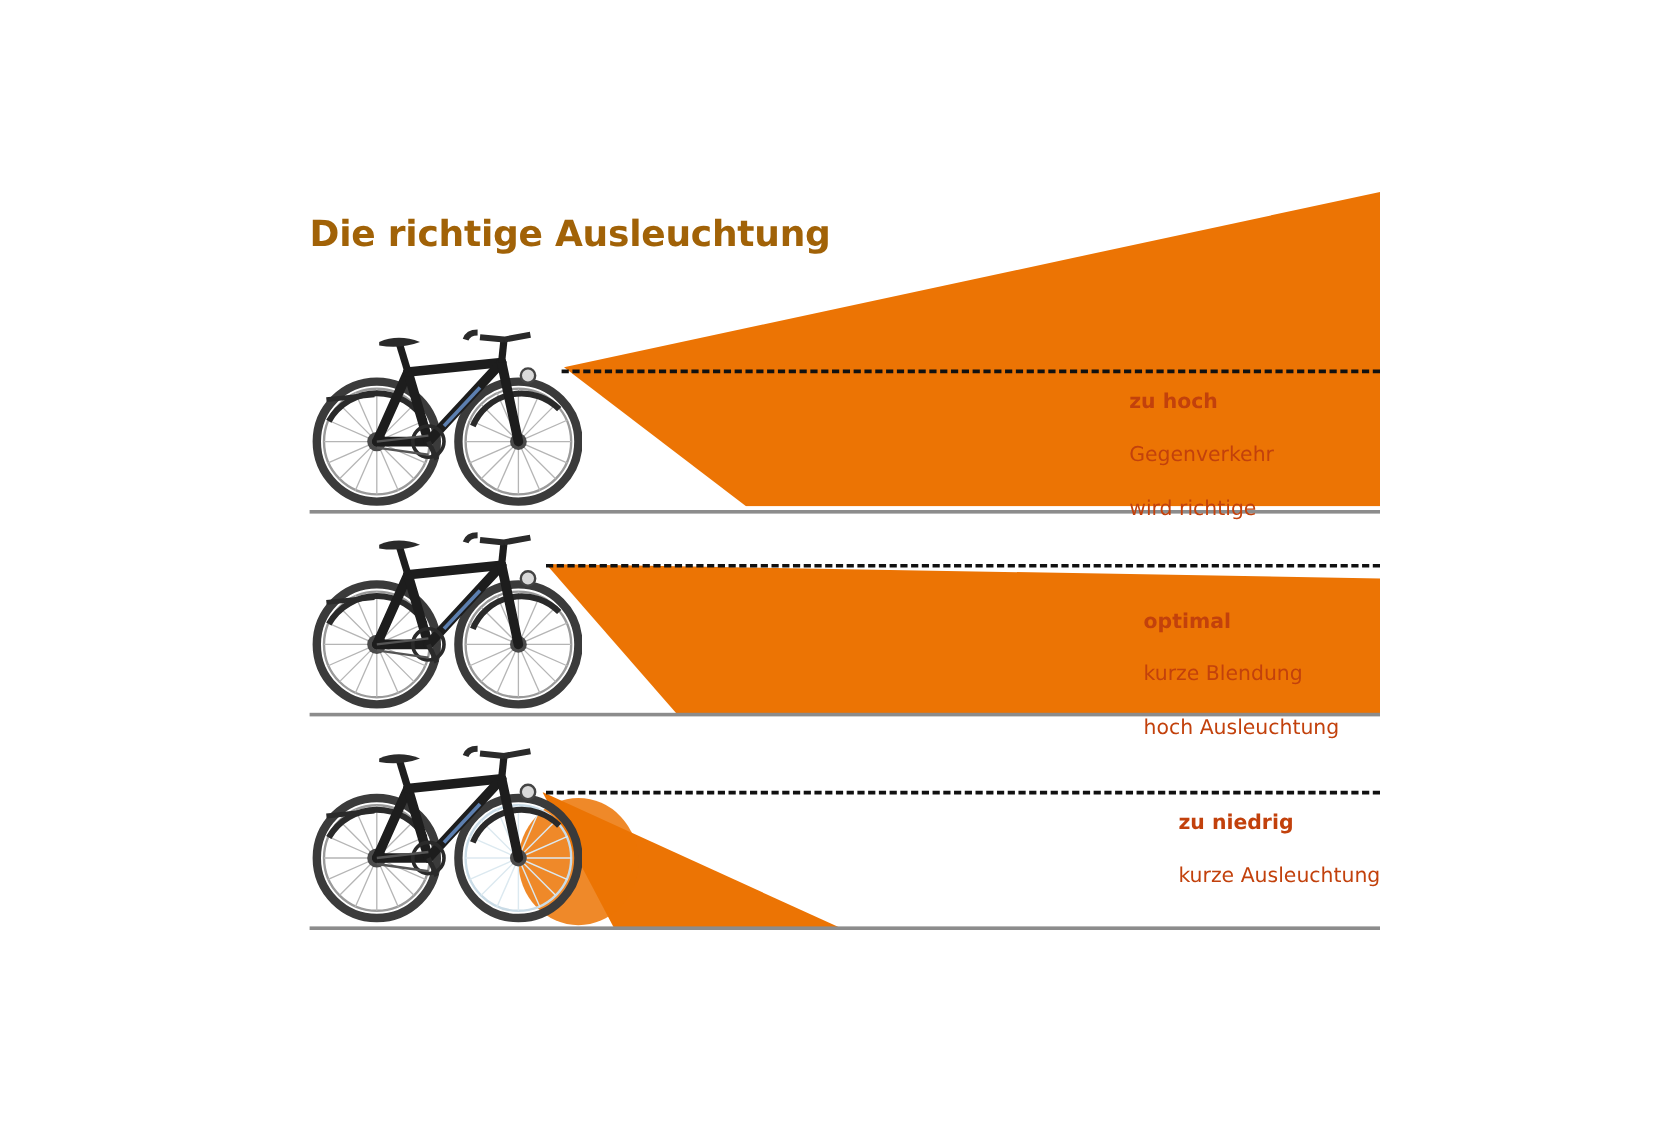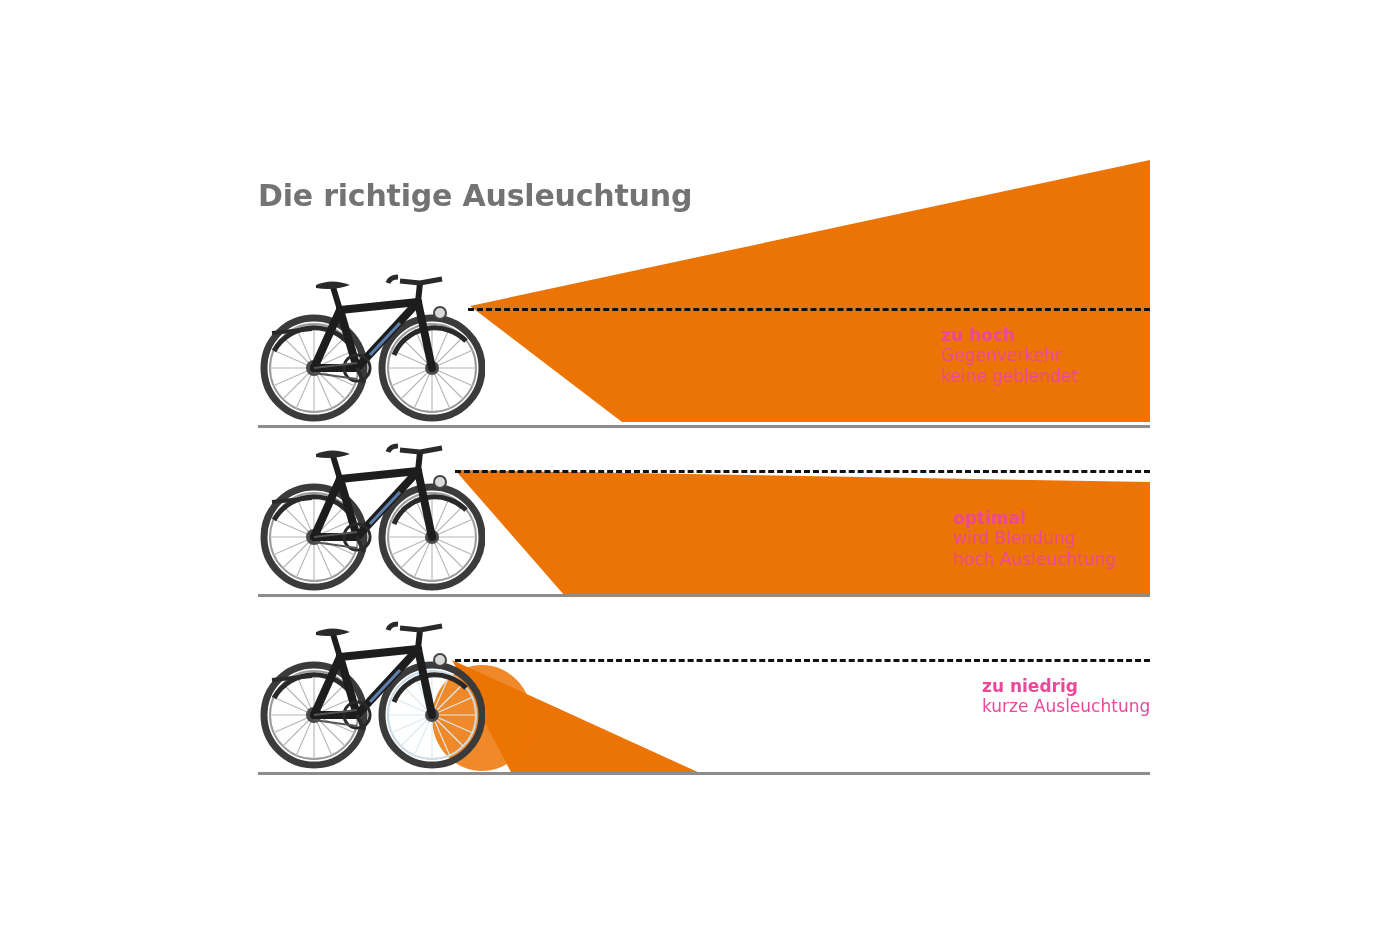--- a/index.html
+++ b/index.html
@@ -20,21 +20,21 @@
     background: #ffffff;
   }
 
   
   #title {
     position: absolute;
     left: 258px;
     top: 178px;
     font-size: 30px;
     font-weight: bold;
-    color: #737373;
+    color: #a16207;
     letter-spacing: -0.2px;
     white-space: nowrap;
   }
 
   
   .panel {
     position: absolute;
     left: 0;
     width: 1400px;
   }
@@ -76,33 +76,34 @@
     left: 452px;
     top: 660px;
     width: 250px;
     height: 114px;
     clip-path: polygon(0 0, 100% 100%, 60px 100%);
   }
 
   
   .labelblock {
     position: absolute;
-    color: #ec4899;
+    color: #c2410c;
     line-height: 1.2;
     white-space: nowrap;
   }
   .labelblock .lhead {
     font-size: 17px;
     font-weight: bold;
     display: block;
   }
   .labelblock .lline {
     font-size: 17px;
     font-weight: normal;
     display: block;
+    margin-top: 24px;
   }
 
   
   .bike {
     position: absolute;
   }
   .bike svg { display: block; }
 
   
   .halo {
@@ -203,21 +204,21 @@
           <path d="M138 22 q-8 0 -10 6" stroke="#2a2a2a" stroke-width="5" fill="none"></path>
 
           <circle cx="180" cy="58" r="6" fill="#d9d9d9" stroke="#444" stroke-width="2"></circle>
         </g>
       </svg>
     </div>
 
     <div class="labelblock" style="left:941px; top:325px;">
       <span class="lhead">zu hoch</span>
       <span class="lline">Gegenverkehr</span>
-      <span class="lline">keine geblendet</span>
+      <span class="lline">wird richtige</span>
     </div>
   </div>
 
   <div class="panel">
 
     <div class="beam" id="beam2"></div>
 
     <div class="dashline" style="left:455px; top:470px; width:695px;"></div>
 
     <div class="ground" style="left:258px; top:594px; width:892px;"></div>
@@ -295,21 +296,21 @@
           <path d="M160 28 L182 24 M160 28 L140 26" stroke="#2a2a2a" stroke-width="5" fill="none"></path>
           <path d="M138 22 q-8 0 -10 6" stroke="#2a2a2a" stroke-width="5" fill="none"></path>
 
           <circle cx="180" cy="58" r="6" fill="#d9d9d9" stroke="#444" stroke-width="2"></circle>
         </g>
       </svg>
     </div>
 
     <div class="labelblock" style="left:953px; top:508px;">
       <span class="lhead">optimal</span>
-      <span class="lline">wird Blendung</span>
+      <span class="lline">kurze Blendung</span>
       <span class="lline">hoch Ausleuchtung</span>
     </div>
   </div>
 
   <div class="panel">
 
     <div class="beam" id="beam3"></div>
 
     <div class="dashline" style="left:455px; top:659px; width:695px;"></div>
 

